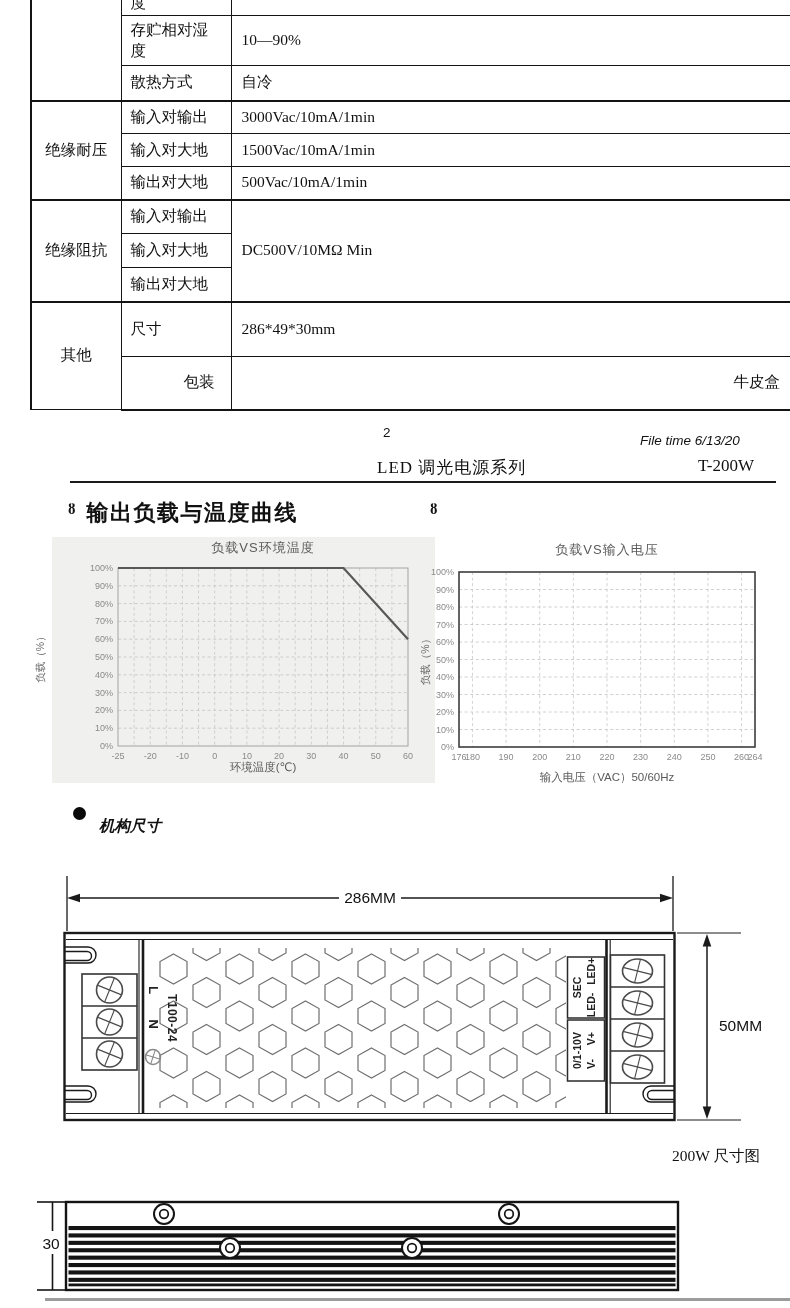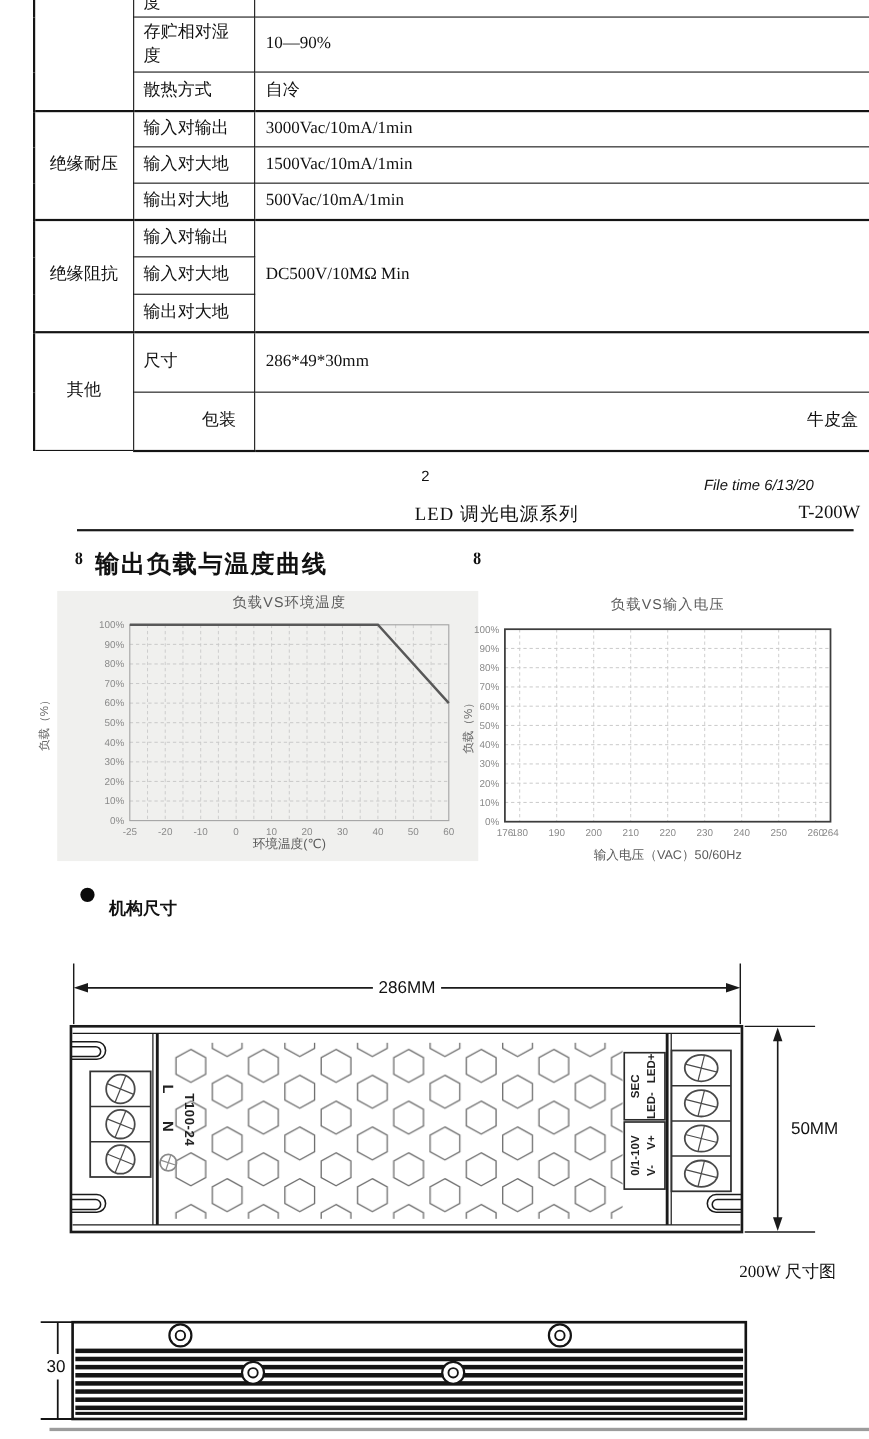--- a/index.html
+++ b/index.html
@@ -17,37 +17,37 @@
   .spec-table tr.row-cut td { border-top:none; height:14px; }
   .spec-table td.clip { overflow:hidden; vertical-align:top; }
   .spec-table td.clip span { display:block; line-height:20px; margin-top:-9px; }
   .spec-table tr.sect td { border-top:2.5px solid #141414; }
   .spec-table tr.last td { border-bottom:2.5px solid #141414;text-align:right; }
   
   .sans { font-family:"Liberation Sans","DejaVu Sans",sans-serif; }
   .page-num { position:absolute; left:383px; top:425px; font-size:13.5px; }
   .file-time { position:absolute; left:640px; top:433px; width:124px; text-align:left; font-size:13.5px;font-style:italic; }
   .doc-title { position:absolute; left:377px; top:456px; font-size:17px; letter-spacing:1px; }
-  .doc-model { position:absolute; left:698px; top:456px; font-size:17px;margin-left:28px; }
+  .doc-model { position:absolute; left:698px; top:456px; font-size:17px; }
   .head-rule { position:absolute; left:70px; top:481px; width:706px; height:2.2px; background:#1a1a1a; }
   
   .sec-head { position:absolute; display:flex; align-items:flex-start; gap:11px; }
   .sec-head .bullet { font-size:15px; font-weight:bold; margin-top:3px; }
   .sec-head .txt { font-size:22px; font-weight:bold; font-family:"Liberation Sans","DejaVu Sans",sans-serif; letter-spacing:1.5px; }
   .sec-head.left { left:68px; top:498px; }
   .sec-head.right { left:430px; top:498px; }
   
   svg { display:block; }
   .chart { position:absolute; }
   #chart1 { left:30px; top:537px; }
   #chart2 { left:415px; top:537px; }
   svg text { font-family:"Liberation Sans","DejaVu Sans",sans-serif; }
   
   .mech-dot { position:absolute; left:73px; top:807px; width:13px; height:13px; border-radius:50%; background:#0a0a0a; }
-  .mech-label { position:absolute; left:99px; top:816px; font-size:15.5px; font-weight:bold; font-family:"Liberation Sans","DejaVu Sans",sans-serif; }
+  .mech-label { position:absolute; left:99px; top:816px; font-size:15.5px; font-weight:bold; font-family:"Liberation Sans","DejaVu Sans",sans-serif;font-style:italic; }
   #mech { position:absolute; left:0; top:860px; }
   #mech text.dim { font-size:15.5px; fill:#111; }
   #mech text.mark { font-weight:bold; fill:#222; }
   #mech .wsp2 { word-spacing:5px; }
   #mech .wsp3 { word-spacing:11px; }
   #mech text.caption { font-family:"Liberation Serif","DejaVu Serif",serif; font-size:15.5px; fill:#111; }
 </style>
 </head>
 <body>
 

